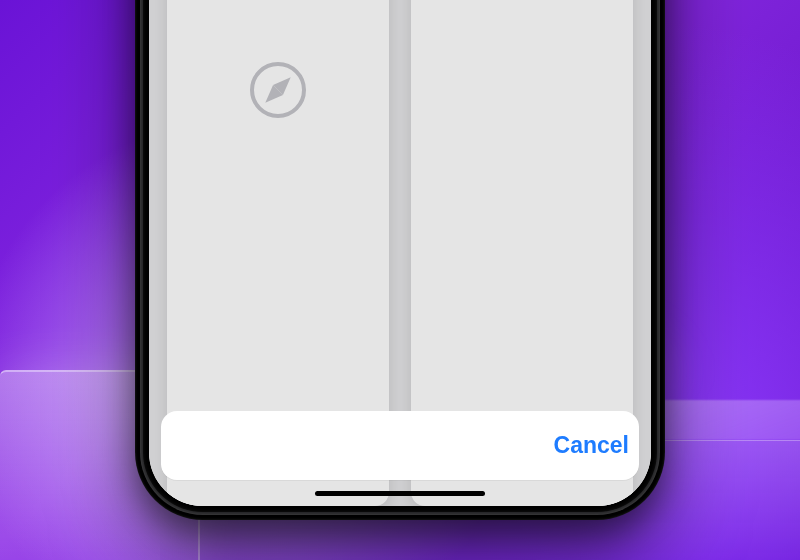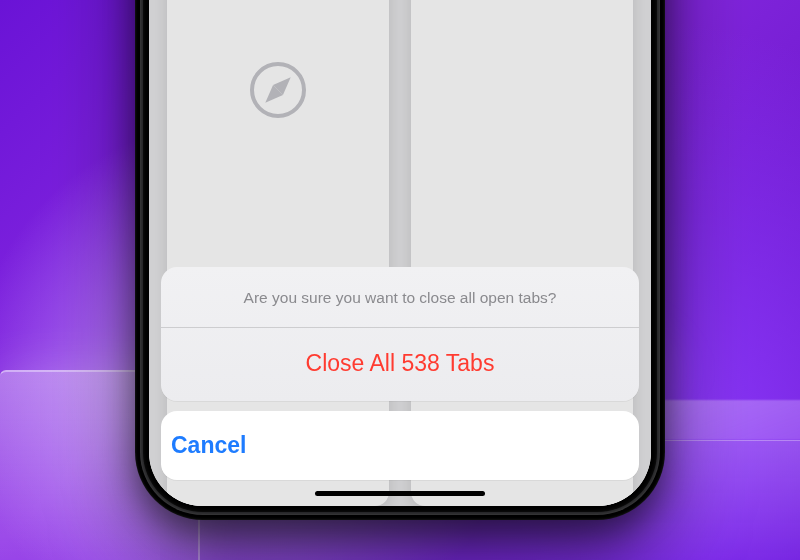--- a/index.html
+++ b/index.html
@@ -157,21 +157,21 @@
     color: #ff3b30;
     padding: 22px 10px 24px;
     border-top: 0.5px solid rgba(0,0,0,0.14);
     cursor: pointer;
   }
   .sheet-cancel {
     margin-top: 10px;
     background: #ffffff;
   }
   .sheet-cancel-btn {
-    text-align: left;
+    text-align: right;
     font-size: 23px;
     font-weight: 600;
     color: #1e7cff;
     padding: 21px 10px;
     cursor: pointer;
   }
 </style>
 </head>
 <body>
 
@@ -194,24 +194,20 @@
         <div class="tab-card tab-right">
           
 
           
         </div>
       </div>
 
       <div class="sheet-dim"></div>
 
       <div class="action-sheet">
-        <div class="sheet-group">
-          <div class="sheet-prompt">Are you sure you want to close all open tabs?</div>
-          <div class="sheet-destructive">Close All 538 Tabs</div>
-        </div>
         <div class="sheet-cancel">
           <div class="sheet-cancel-btn">Cancel</div>
         </div>
       </div>
 
       <div class="home-indicator"></div>
     </div>
   </div>
 </div>
 

